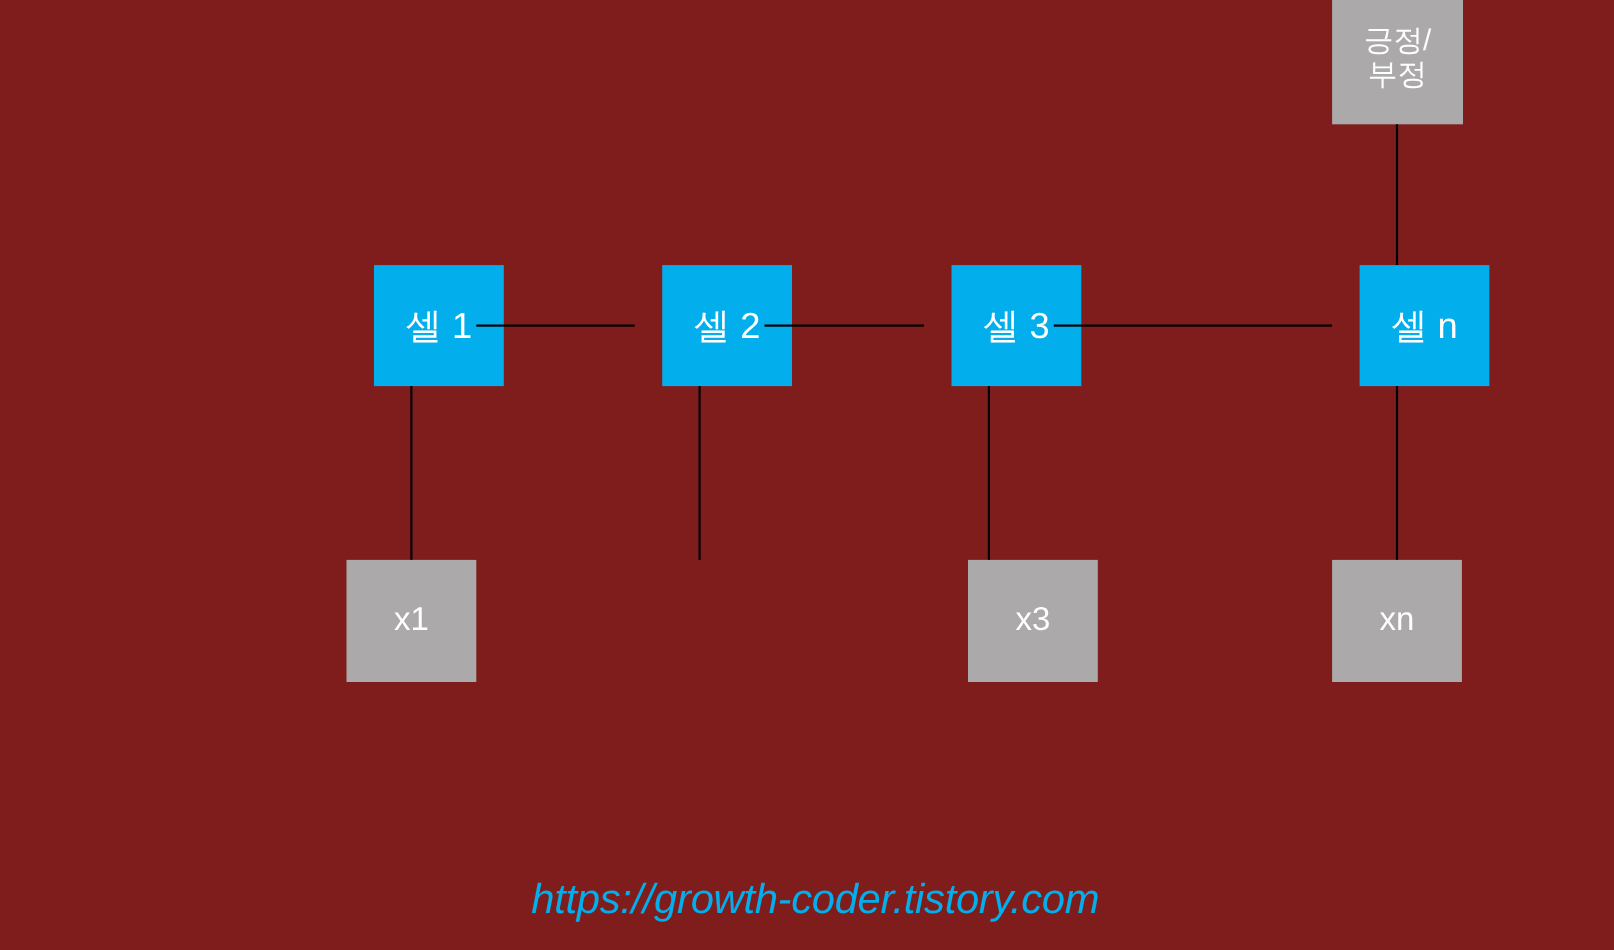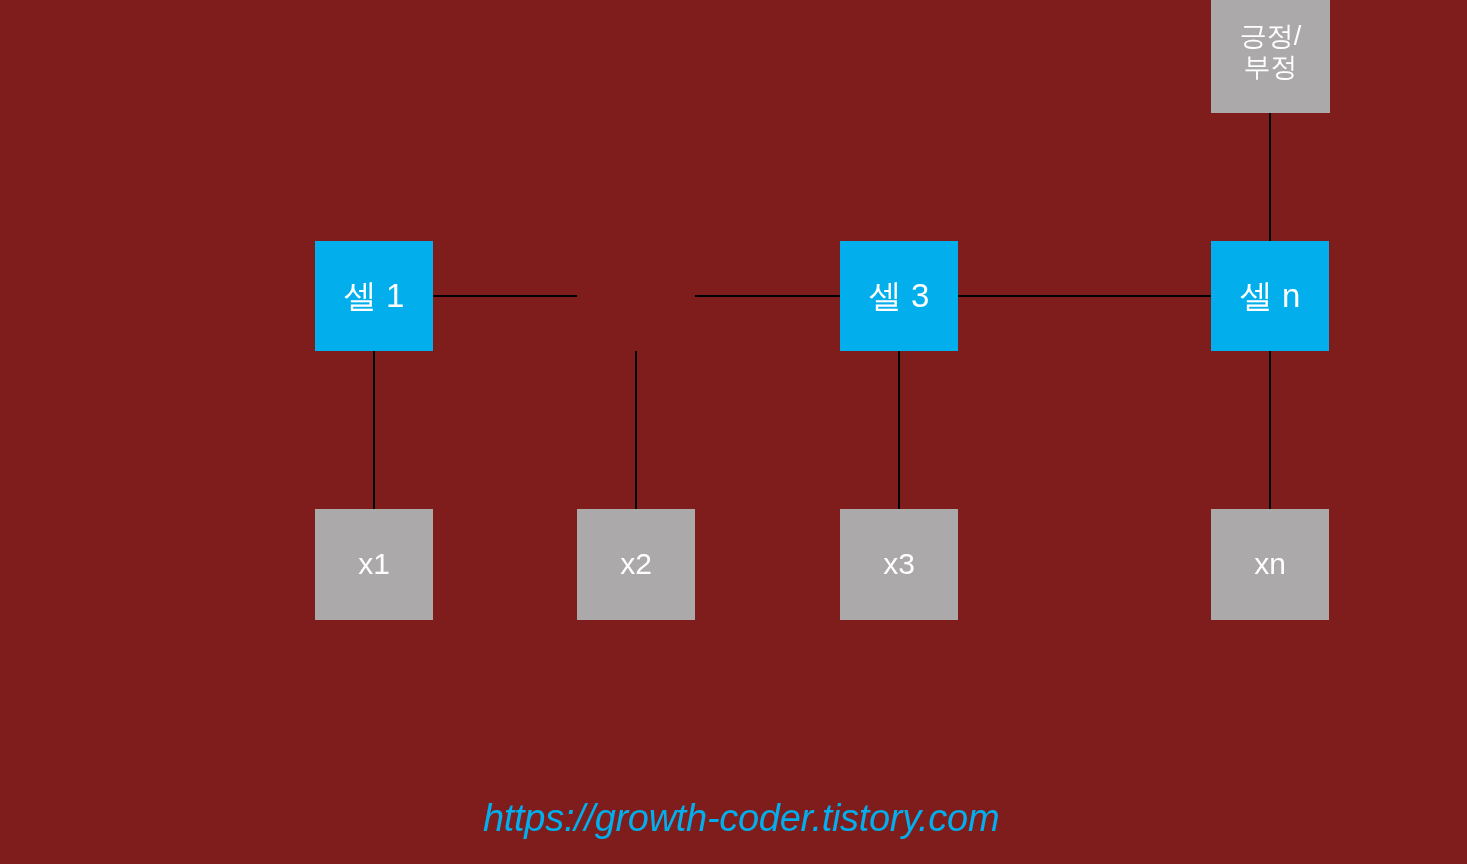--- a/index.html
+++ b/index.html
@@ -23,20 +23,21 @@
     text-align: center;
     color: #ffffff;
     line-height: 1.15;
     box-sizing: border-box;
     user-select: none;
   }
   .node.cell {
     background: #02aeec;
     font-size: 33px;
     font-weight: 400;
+    margin-left: 25px;
   }
   .node.input {
     background: #aba9a9;
     font-size: 30px;
     font-weight: 400;
   }
   .node.output {
     background: #aba9a9;
     font-size: 27px;
     font-weight: 400;
@@ -65,20 +66,23 @@
     <span>긍정/
 부정</span>
   </div>
 
   <div class="connector" style="left:1269px; top:113px; width:2px; height:128px;"></div>
 
   <div class="node cell" style="left:315px; top:241px; width:118px; height:110px;">
     <span>셀 1</span>
   </div>
 
+  <div class="node cell" style="left:577px; top:241px; width:118px; height:110px;">
+    <span>셀 2</span>
+  </div>
 
   <div class="node cell" style="left:840px; top:241px; width:118px; height:110px;justify-content:center;">
     <span>셀 3</span>
   </div>
 
   <div class="node cell" style="left:1211px; top:241px; width:118px; height:110px;text-align:right;">
     <span>셀 n</span>
   </div>
 
   <div class="connector" style="left:433px; top:295px; width:144px; height:2px;"></div>
@@ -87,25 +91,22 @@
 
   <div class="connector" style="left:373px; top:351px; width:2px; height:158px;"></div>
   <div class="connector" style="left:635px; top:351px; width:2px; height:158px;"></div>
   <div class="connector" style="left:898px; top:351px; width:2px; height:158px;"></div>
   <div class="connector" style="left:1269px; top:351px; width:2px; height:158px;"></div>
 
   <div class="node input" style="left:315px; top:509px; width:118px; height:111px;">
     <span>x1</span>
   </div>
 
-  <div class="node input" style="left:577px; top:509px; width:118px; height:111px;">
-    <span>x2</span>
-  </div>
 
-  <div class="node input" style="left:840px; top:509px; width:118px; height:111px;">
+  <div class="node input" style="left:880px; top:509px; width:118px; height:111px;">
     <span>x3</span>
   </div>
 
   <div class="node input" style="left:1211px; top:509px; width:118px; height:111px;text-align:right;">
     <span>xn</span>
   </div>
 
   <div class="watermark" style="left:483px; top:797px;font-style:italic;">https://growth-coder.tistory.com</div>
 
 </div>

